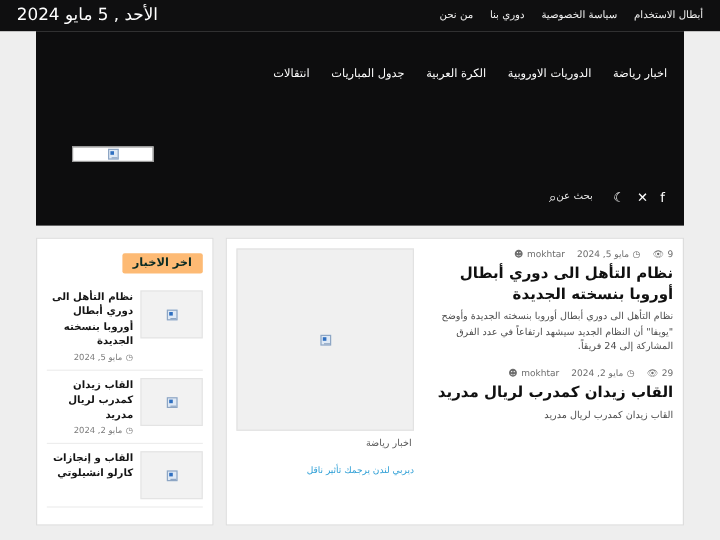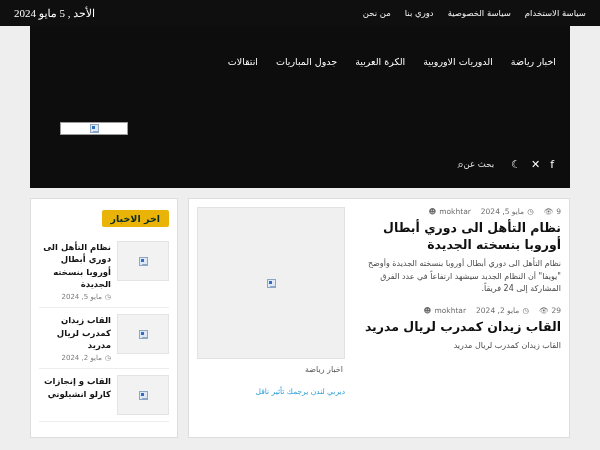--- a/index.html
+++ b/index.html
@@ -17,21 +17,21 @@
     background: #0f0f10;
     color: #ffffff;
     display: flex;
     align-items: center;
     justify-content: space-between;
     padding: 0 14px;
     font-size: 8.5px;
   }
   .topbar-menu { display: flex; gap: 14px; align-items: center; }
   .topbar-menu span { color: #f2f2f2; white-space: nowrap; }
-  .topbar-date { color: #ffffff; font-size: 11px; white-space: nowrap; font-family: Liberation Serif, serif; }
+  .topbar-date { color: #ffffff; font-size: 14px; white-space: nowrap; }
 
   
   .header {
     margin: 0 30px;
     background: #0d0d0e;
     height: 162px;
     position: relative;
   }
   .navrow {
     display: flex;
@@ -166,21 +166,21 @@
   .sidebar {
     width: 148px;
     flex: 0 0 148px;
     background: #ffffff;
     border: 1px solid #dddddd;
     padding: 8px;
     overflow: hidden;
   }
   .badge {
     display: inline-block;
-    background: #eab308;
+    background: #fdba74;
     color: #0b2c24;
     font-size: 9.5px;
     font-weight: bold;
     padding: 3px 9px;
     border-radius: 2px;
     margin-bottom: 8px;
   }
   .mini {
     display: flex;
     gap: 6px;
@@ -212,21 +212,21 @@
   }
   .clock { font-size: 7px; }
 </style>
 </head>
 <body>
 
 <div class="page">
 
   <div class="topbar">
     <div class="topbar-menu">
-      <span>سياسة الاستخدام</span>
+      <span>أبطال الاستخدام</span>
       <span>سياسة الخصوصية</span>
       <span>دوري بنا</span>
       <span>من نحن</span>
     </div>
     <div class="topbar-date">الأحد , 5 مايو 2024</div>
   </div>
 
   <div class="header">
     <div class="navrow">
       <span>اخبار رياضة</span>

